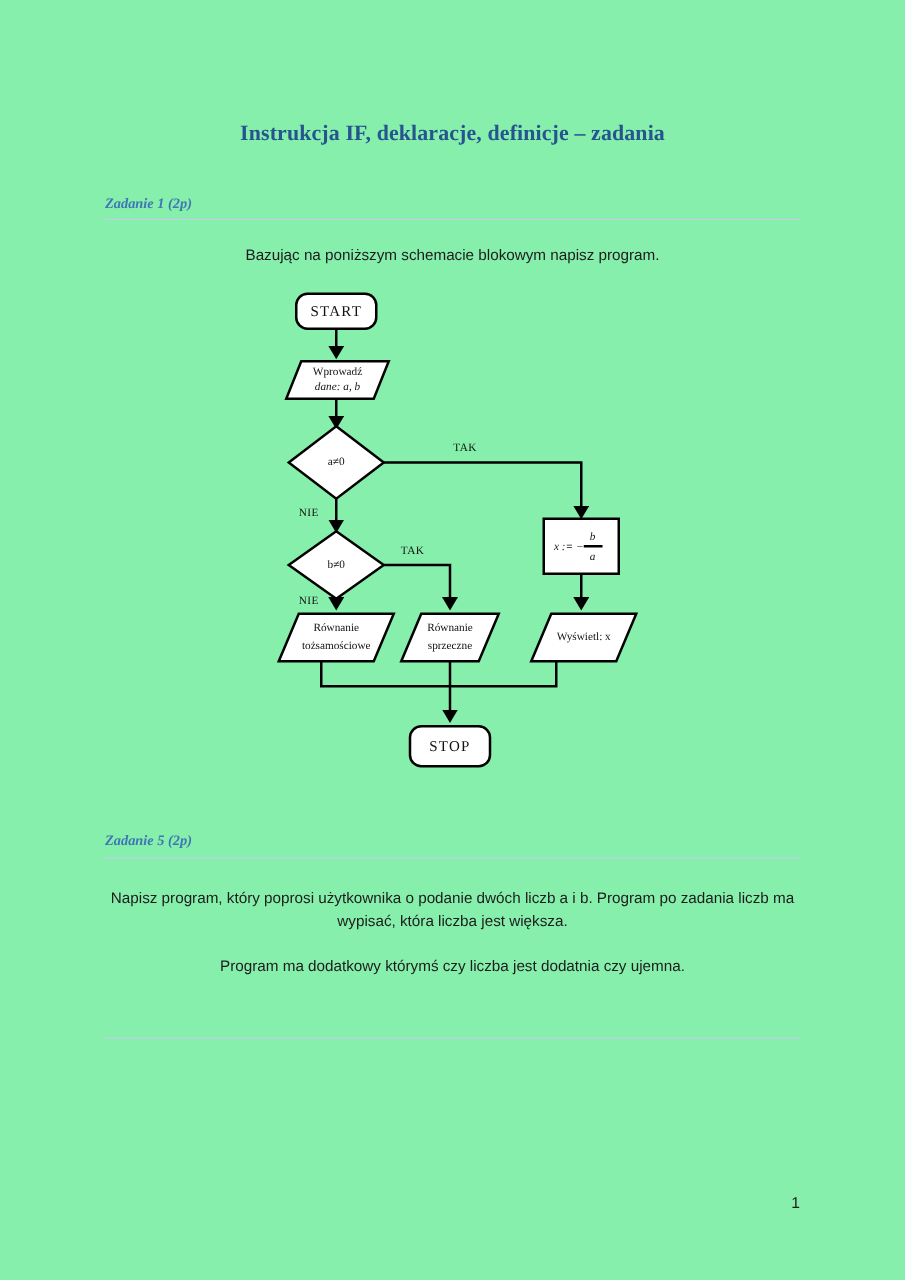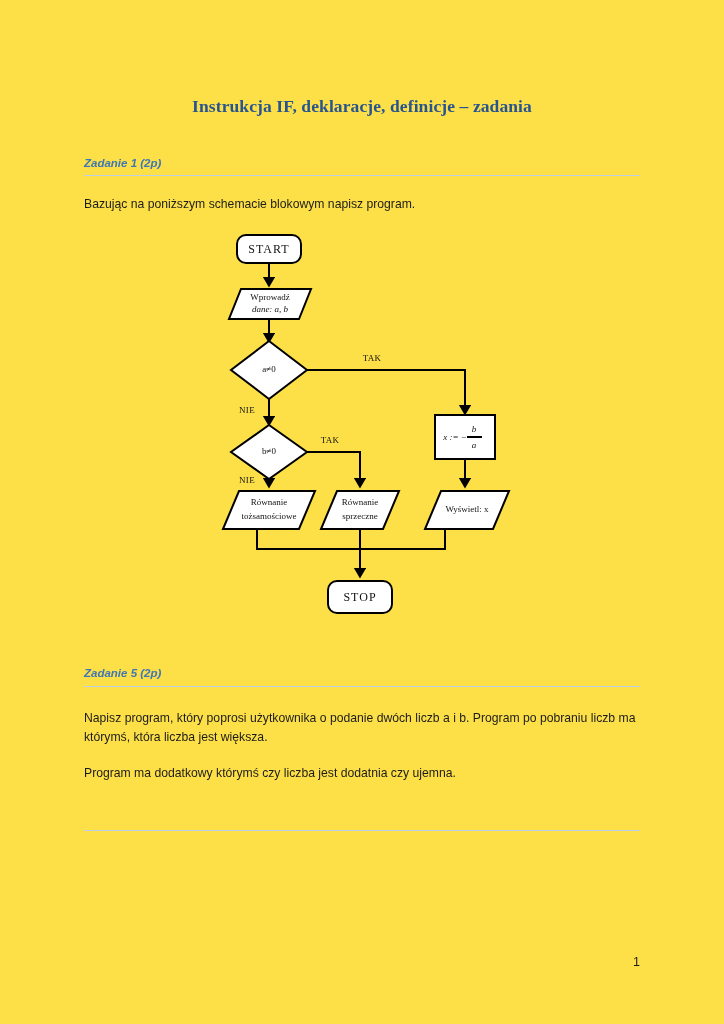--- a/index.html
+++ b/index.html
@@ -10,21 +10,21 @@
   }
   body {
     font-family: "Liberation Sans", sans-serif;
     color: #1a1a1a;
   }
   .page {
     position: relative;
     width: 724px;
     height: 1024px;
     margin: 0 auto;
-    background: #fde047;
+    background: #86efac;
     overflow: hidden;
     box-sizing: border-box;
   }
   .content {
     position: absolute;
     left: 84px;
     top: 0;
     width: 556px;
   }
 
@@ -43,40 +43,41 @@
 
   
   .section-head {
     font-size: 11.5px;
     font-weight: bold;
     font-style: italic;
     color: #3f76b5;
     margin: 0;
     padding: 0 0 5px 0;
     line-height: 1.25;
+    font-family: Liberation Serif, serif;
   }
   .section-rule {
     height: 0;
     border: 0;
     border-top: 1.6px solid #bcd0e8;
     margin: 0;
     padding: 0;
     width: 100%;
   }
   .section {
     margin: 0;
   }
 
   
   .para {
     font-size: 12.2px;
     line-height: 1.62;
     color: #1c1c1c;
     margin: 0;
-    text-align: left;
+    text-align: center;
   }
 
   
   .sp-head-1 { height: 39px; }
   .sp-after-rule-1 { height: 19px; }
   .sp-head-2 { height: 42px; }
   .sp-after-rule-2 { height: 22px; }
   .sp-para-gap { height: 16px; }
   .sp-head-3 { height: 46px; }
   .sp-after-rule-3 { height: 22px; }
@@ -240,21 +241,21 @@
     </div>
 
     <div class="sp-head-2"></div>
 
     <div class="section">
       <div class="section-head">Zadanie 5 (2p)</div>
       <div class="section-rule"></div>
 
       <div class="sp-after-rule-2"></div>
 
-      <p class="para">Napisz program, który poprosi użytkownika o podanie dwóch liczb a i b. Program po pobraniu liczb ma którymś, która liczba jest większa.</p>
+      <p class="para">Napisz program, który poprosi użytkownika o podanie dwóch liczb a i b. Program po zadania liczb ma wypisać, która liczba jest większa.</p>
 
       <div class="sp-para-gap"></div>
 
       <p class="para">Program ma dodatkowy którymś czy liczba jest dodatnia czy ujemna.</p>
     </div>
 
     <div class="sp-head-3"></div>
 
     <div class="section">
       <div class="section-rule"></div>

